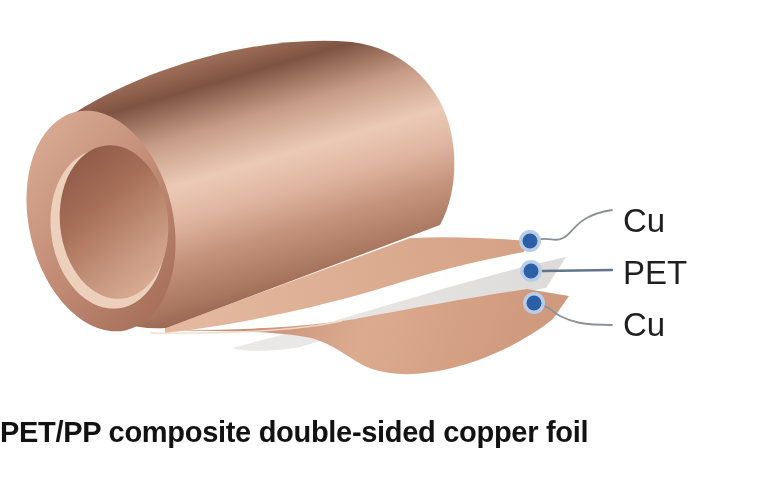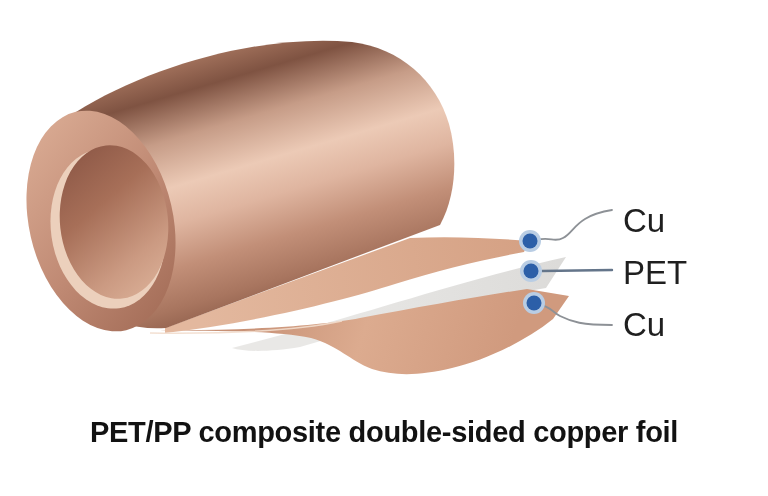--- a/index.html
+++ b/index.html
@@ -24,21 +24,21 @@
     font-family: "Liberation Sans", sans-serif;
     font-size: 33px;
     font-weight: 400;
     fill: #1f1f1f;
   }
   .caption {
     position: absolute;
     left: 0;
     top: 416px;
     width: 100%;
-    text-align: center;
+    text-align: left;
     font-family: "Liberation Sans", sans-serif;
     font-size: 29px;
     font-weight: 700;
     letter-spacing: -0.3px;
     color: #121212;
   }
 </style>
 </head>
 <body>
 

